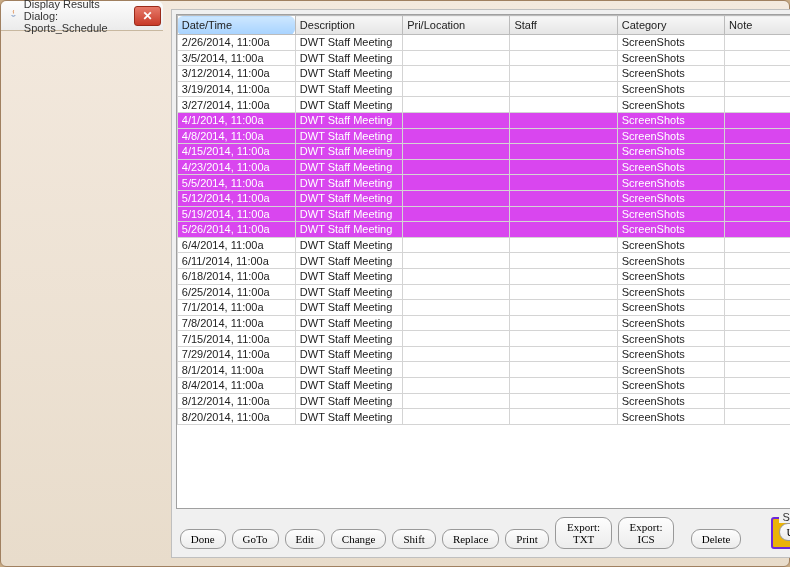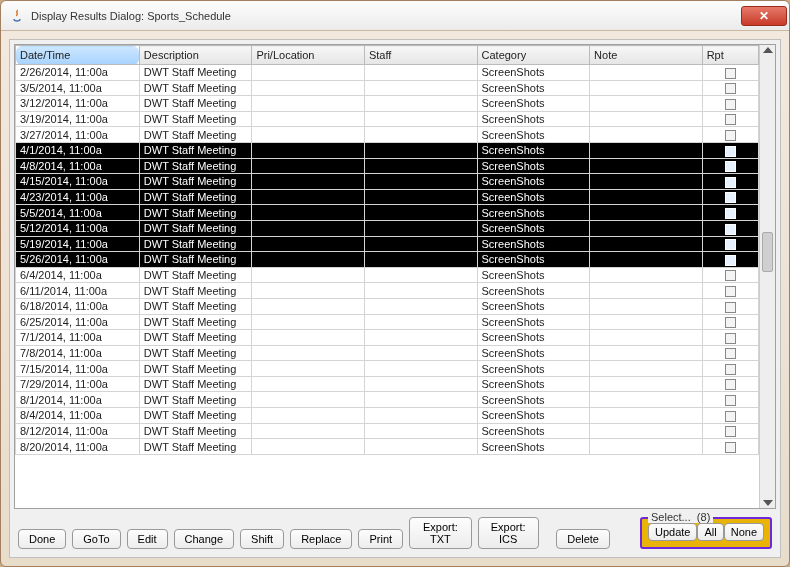--- a/index.html
+++ b/index.html
@@ -13,21 +13,21 @@
     overflow: hidden;
   }
   .window {
     width: 790px;
     height: 567px;
     background: linear-gradient(#f3e9de, #e8dccb);
     border: 1px solid #a08060;
     border-radius: 6px;
     box-shadow: 0 0 10px rgba(0,0,0,0.3);
     display: flex;
-    flex-direction: column;
+    flex-direction: row;
   }
   .titlebar {
     height: 30px;
     background: linear-gradient(#fdfdfd, #ebebeb);
     border-bottom: 1px solid #c8b8a0;
     border-radius: 6px 6px 0 0;
     display: flex;
     align-items: center;
     padding: 0 2px 0 8px;
   }
@@ -93,21 +93,21 @@
   tbody td {
     border: 1px solid #d4d4d4;
     padding: 1px 4px;
     white-space: nowrap;
     overflow: hidden;
     color: #222;
     background: #fff;
     height: 15px;
   }
   tbody tr.sel td {
-    background: #000000;
+    background: #d946ef;
     color: #fff;
   }
   .chk-cell { text-align: center; }
   .chk {
     display: inline-block;
     width: 11px; height: 11px;
     border: 1px solid #888;
     background: #f4f4f4;
     vertical-align: middle;
   }
@@ -140,23 +140,23 @@
   }
   .footer {
     display: flex;
     align-items: flex-end;
     padding: 4px 8px 8px 8px;
     gap: 6px;
   }
   .btn {
     background: linear-gradient(#fdfdfd,#ececec);
     border: 1px solid #999;
-    border-radius: 4px;
+    border-radius: 9px;
     padding: 3px 10px;
-    font-family: Liberation Sans, sans-serif;
+    font-family: Liberation Serif, serif;
     font-size: 11px;
     cursor: pointer;
   }
   .footer .gap { flex: 1; }
   .select-group {
     border: 2px solid #6d28d9;
     border-radius: 3px;
     padding: 4px 6px 6px 6px;
     margin-left: 18px;
     position: relative;

